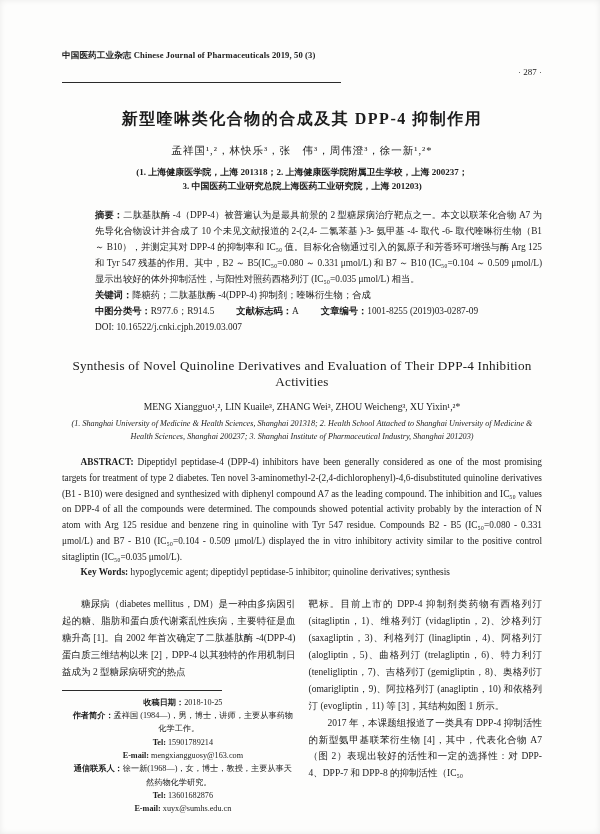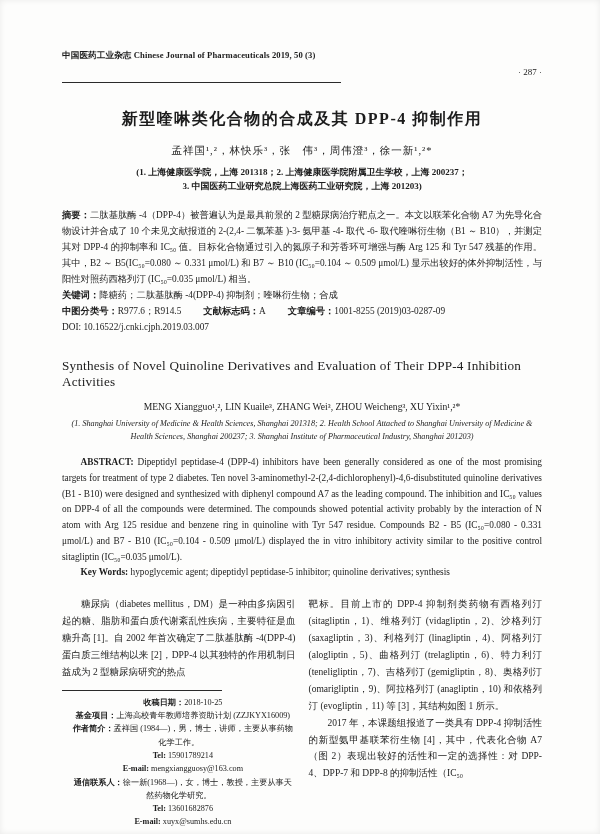--- a/index.html
+++ b/index.html
@@ -17,26 +17,26 @@
   }
   
   .header { display:flex; justify-content:space-between; align-items:flex-end; font-size:8.6px; }
   .header .journal { border-bottom:1.4px solid #2a2a2a; padding-bottom:20px; padding-right:26px; font-weight:600; letter-spacing:0.1px; }
   .header .pageno { font-size:9px; padding-bottom:6px; }
   
   .title-cn { text-align:center; font-size:16px; font-weight:bold; margin:26px 0 0; letter-spacing:1.5px; }
   .authors-cn { text-align:center; font-size:10.5px; margin-top:14px; letter-spacing:1px; }
   .affil-cn { text-align:center; font-size:9px; margin-top:7px; line-height:1.6; font-weight:600; }
   
-  .meta { margin-top:14px; font-size:9.3px; line-height:1.72; text-align:justify; }
+  .meta { margin-top:14px; font-size:9.3px; line-height:1.72; text-align:justify;margin-left:33px; }
   .meta p { margin:0; }
   .b { font-weight:bold; }
   .class-line .seg { margin-right:22px; }
   
-  .title-en { font-size:13.2px; font-weight:normal; margin-top:22px; letter-spacing:0.2px; }
+  .title-en { text-align:center; font-size:13.2px; font-weight:normal; margin-top:22px; letter-spacing:0.2px; }
   .authors-en { text-align:center; font-size:9.6px; margin-top:11px; }
   .affil-en { text-align:center; font-size:8.2px; font-style:italic; margin-top:5px; line-height:1.6; }
   .abstract-en { margin-top:12px; font-size:9.3px; line-height:1.7; text-align:justify; }
   .abstract-en p { margin:0; text-indent:2em; }
   
   .columns { display:flex; gap:13px; margin-top:15px; }
   .col { flex:1; min-width:0; font-size:9.5px; line-height:1.78; text-align:justify; }
   .col p { margin:0; }
   .indent2 { text-indent:2em; }
   
@@ -84,21 +84,20 @@
     <p><span class="b">Key Words: </span><span>hypoglycemic agent; dipeptidyl peptidase-5 inhibitor; quinoline derivatives; synthesis</span></p>
   </div>
 
   <div class="columns">
 
     <div class="col">
       <p class="indent2">糖尿病（diabetes mellitus，DM）是一种由多病因引起的糖、脂肪和蛋白质代谢紊乱性疾病，主要特征是血糖升高 [1]。自 2002 年首次确定了二肽基肽酶 -4(DPP-4) 蛋白质三维结构以来 [2]，DPP-4 以其独特的作用机制日益成为 2 型糖尿病研究的热点</p>
       <div class="footnote">
         <div class="fn-rule"></div>
         <p><span class="b">收稿日期：</span><span>2018-10-25</span></p>
-        <p><span class="b">基金项目：</span><span>上海高校青年教师培养资助计划 (ZZJKYX16009)</span></p>
         <p><span class="b">作者简介：</span><span>孟祥国 (1984—)，男，博士，讲师，主要从事药物化学工作。</span></p>
         <p><span class="b">Tel: </span><span>15901789214</span></p>
         <p><span class="b">E-mail: </span><span>mengxiangguosy@163.com</span></p>
         <p><span class="b">通信联系人：</span><span>徐一新(1968—)，女，博士，教授，主要从事天然药物化学研究。</span></p>
         <p><span class="b">Tel: </span><span>13601682876</span></p>
         <p><span class="b">E-mail: </span><span>xuyx@sumhs.edu.cn</span></p>
       </div>
     </div>
 
     <div class="col">

